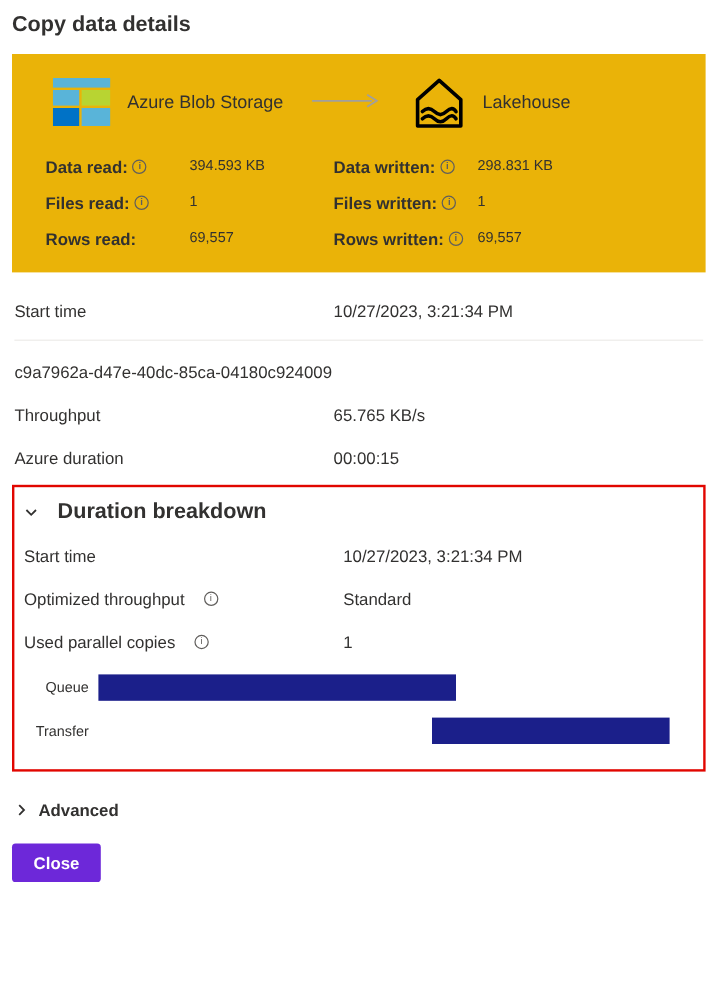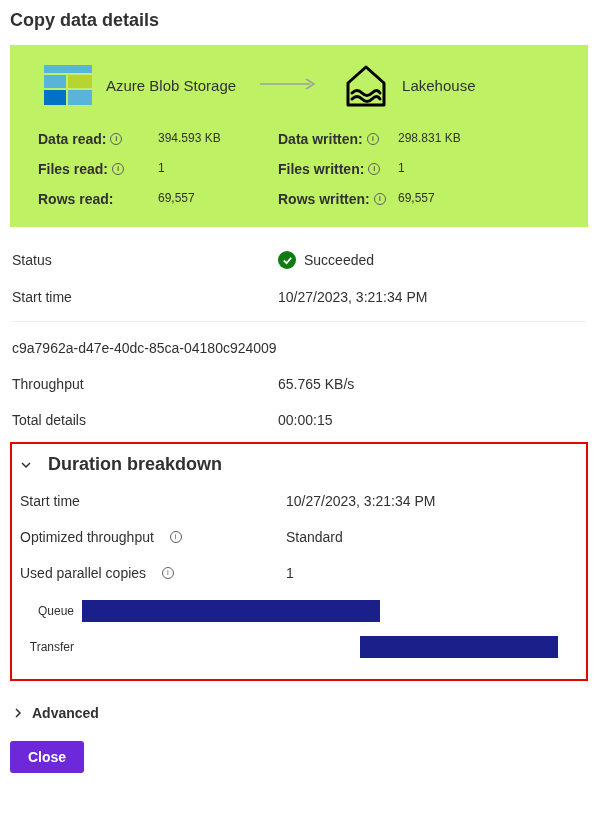--- a/index.html
+++ b/index.html
@@ -13,21 +13,21 @@
     padding: 10px 10px 10px 10px;
     overflow: hidden;
   }
   .page-title {
     font-size: 18px;
     font-weight: 600;
     color: #323130;
     margin-bottom: 14px;
   }
   .transfer-card {
-    background: #bef264;
+    background: #eab308;
     padding: 16px 28px 20px 28px;
     margin-bottom: 14px;
   }
   .transfer-row {
     display: flex;
     align-items: center;
     gap: 16px;
     margin-bottom: 22px;
     padding-left: 6px;
   }
@@ -185,46 +185,35 @@
     <div class="m-label">
         <span>Rows written:</span>
         <span class="info-icon">i</span>
       </div>
     <div class="m-value">69,557</div>
   </div>
 </div>
 
 <div class="kv-section">
   <div class="kv-row">
-    <div class="k">Status</div>
-    <div class="v">
-      <span class="succeed-icon">
-        <svg viewBox="0 0 12 12">
-            <polyline points="2,6 5,9 10,3" fill="none" stroke="#fff" stroke-width="2"></polyline>
-          </svg>
-      </span>
-      <span>Succeeded</span>
-    </div>
-  </div>
-  <div class="kv-row">
     <div class="k">Start time</div>
     <div class="v">10/27/2023, 3:21:34 PM</div>
   </div>
 
   <hr class="divider">
 
   <div class="kv-row">
     <div class="v">c9a7962a-d47e-40dc-85ca-04180c924009</div>
   </div>
   <div class="kv-row">
     <div class="k">Throughput</div>
     <div class="v">65.765 KB/s</div>
   </div>
   <div class="kv-row">
-    <div class="k">Total details</div>
+    <div class="k">Azure duration</div>
     <div class="v">00:00:15</div>
   </div>
 </div>
 
 <div class="highlight-box">
   <div class="expander-hdr">
     <svg class="chev" viewBox="0 0 12 12">
         <polyline points="2,4 6,8 10,4" fill="none" stroke="#323130" stroke-width="1.5"></polyline>
       </svg>
     <span>Duration breakdown</span>

